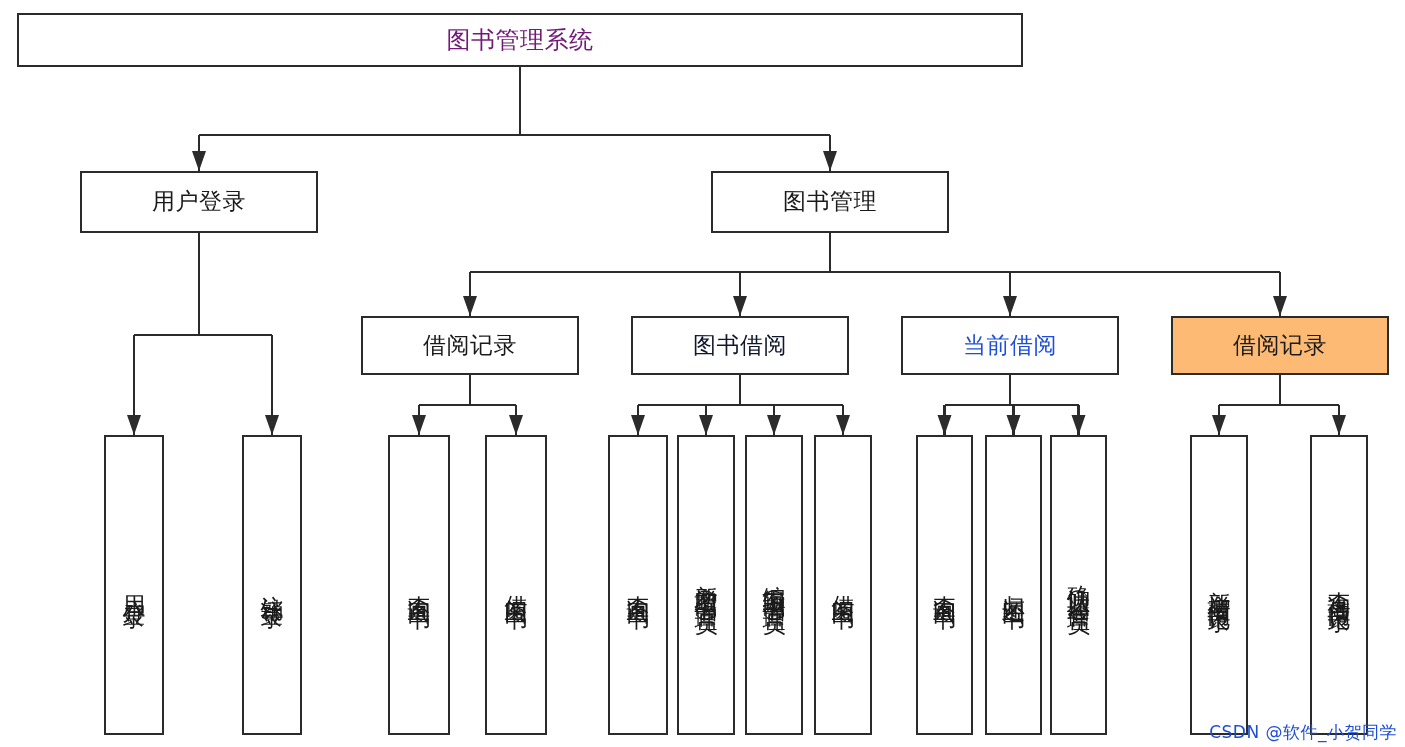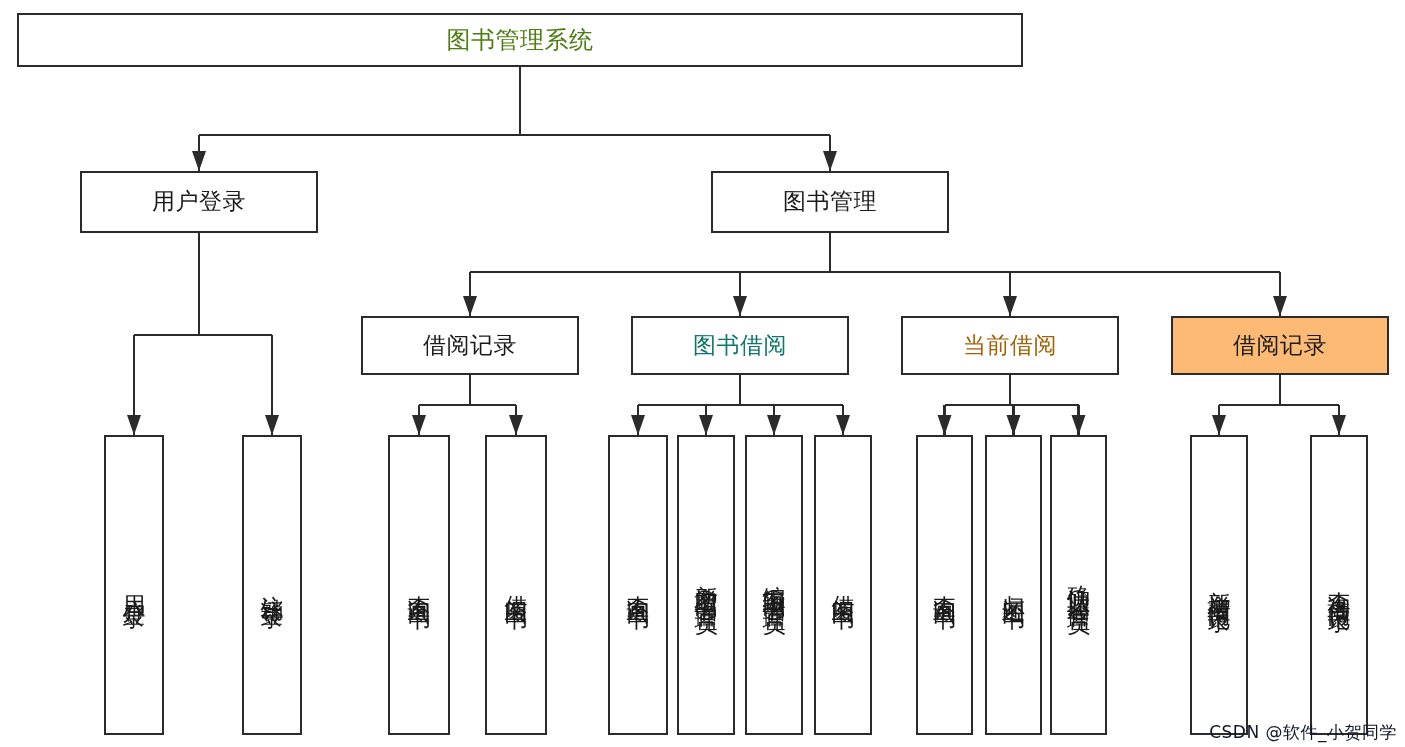--- a/index.html
+++ b/index.html
@@ -56,21 +56,21 @@
     text-orientation: upright;
     font-size: 23px;
     letter-spacing: 4px;
     line-height: 1.0;
   }
   #watermark {
     position: absolute;
     right: 8px;
     bottom: 3px;
     font-size: 17px;
-    color: #0f172a;
+    color: #1d4ed8;
     font-family: "DejaVu Sans", "Liberation Sans", sans-serif;
     white-space: pre;
     letter-spacing: 0.5px;
   }
 </style>
 </head>
 <body>
 
 <div id="canvas">
   <svg id="edges" viewBox="0 0 1405 747" xmlns="http://www.w3.org/2000/svg">
@@ -122,36 +122,36 @@
       <polygon points="1071.5,415 1085.5,415 1078.5,435" fill="#2b2b2b"></polygon>
       <line x1="1280" y1="375" x2="1280" y2="405" stroke="#2b2b2b" stroke-width="2.6" shape-rendering="crispEdges"></line>
       <line x1="1219" y1="405" x2="1339" y2="405" stroke="#2b2b2b" stroke-width="2.6" shape-rendering="crispEdges"></line>
       <line x1="1219" y1="405" x2="1219" y2="435" stroke="#2b2b2b" stroke-width="2.6" shape-rendering="crispEdges"></line>
       <polygon points="1212,415 1226,415 1219,435" fill="#2b2b2b"></polygon>
       <line x1="1339" y1="405" x2="1339" y2="435" stroke="#2b2b2b" stroke-width="2.6" shape-rendering="crispEdges"></line>
       <polygon points="1332,415 1346,415 1339,435" fill="#2b2b2b"></polygon>
     </svg>
   <div id="nodes-layer">
       <div class="node horiz root" style="left: 17px; top: 13px; width: 1006px; height: 54px; border-color: rgb(43, 43, 43); background: rgb(255, 255, 255);">
-        <span class="node-label" style="color: #4d7c0f;">图书管理系统</span>
+        <span class="node-label" style="color: #701a75;">图书管理系统</span>
       </div>
       <div class="node horiz" style="left: 80px; top: 171px; width: 238px; height: 62px; border-color: rgb(43, 43, 43); background: rgb(255, 255, 255);">
         <span class="node-label" style="color: rgb(26, 26, 26);">用户登录</span>
       </div>
       <div class="node horiz" style="left: 711px; top: 171px; width: 238px; height: 62px; border-color: rgb(43, 43, 43); background: rgb(255, 255, 255);">
         <span class="node-label" style="color: rgb(26, 26, 26);">图书管理</span>
       </div>
       <div class="node horiz" style="left: 361px; top: 316px; width: 218px; height: 59px; border-color: rgb(43, 43, 43); background: rgb(255, 255, 255);">
         <span class="node-label" style="color: rgb(26, 26, 26);">借阅记录</span>
       </div>
       <div class="node horiz" style="left: 631px; top: 316px; width: 218px; height: 59px; border-color: rgb(43, 43, 43); background: rgb(255, 255, 255);">
-        <span class="node-label" style="color: #0f766e;">图书借阅</span>
+        <span class="node-label" style="color: #0f172a;">图书借阅</span>
       </div>
       <div class="node horiz" style="left: 901px; top: 316px; width: 218px; height: 59px; border-color: rgb(43, 43, 43); background: rgb(255, 255, 255);">
-        <span class="node-label" style="color: #a16207;">当前借阅</span>
+        <span class="node-label" style="color: #1d4ed8;">当前借阅</span>
       </div>
       <div class="node horiz" style="left: 1171px; top: 316px; width: 218px; height: 59px; border-color: rgb(43, 43, 43); background: #fdba74;">
         <span class="node-label" style="color: rgb(26, 26, 26);">借阅记录</span>
       </div>
       <div class="node vert" style="left: 104px; top: 435px; width: 60px; height: 300px; border-color: rgb(43, 43, 43); background: rgb(255, 255, 255);">
         <span class="node-label" style="color: rgb(26, 26, 26);">用户登录</span>
       </div>
       <div class="node vert" style="left: 242px; top: 435px; width: 60px; height: 300px; border-color: rgb(43, 43, 43); background: rgb(255, 255, 255);">
         <span class="node-label" style="color: rgb(26, 26, 26);">注销登录</span>
       </div>

